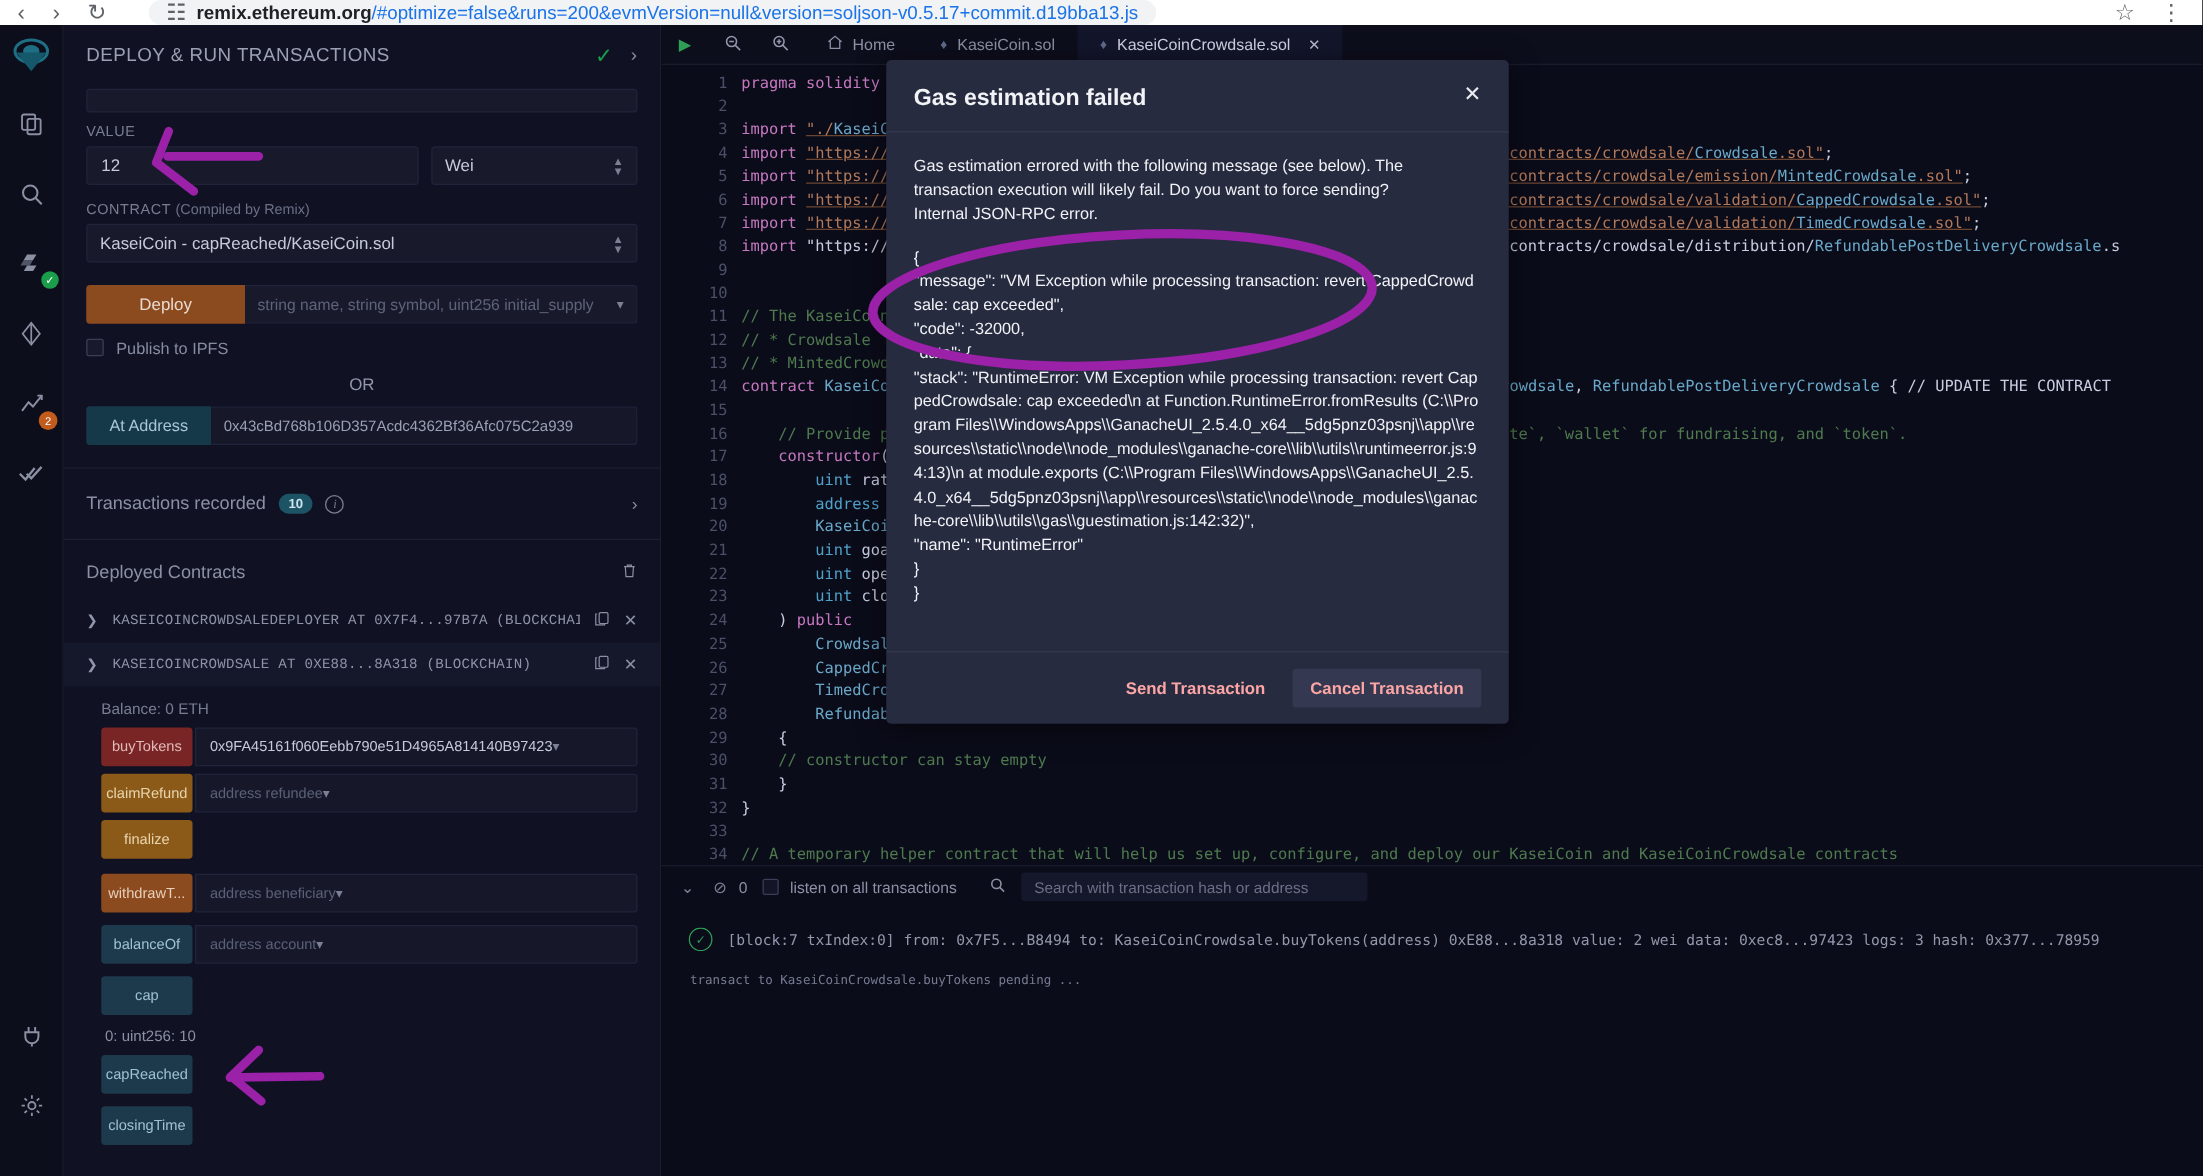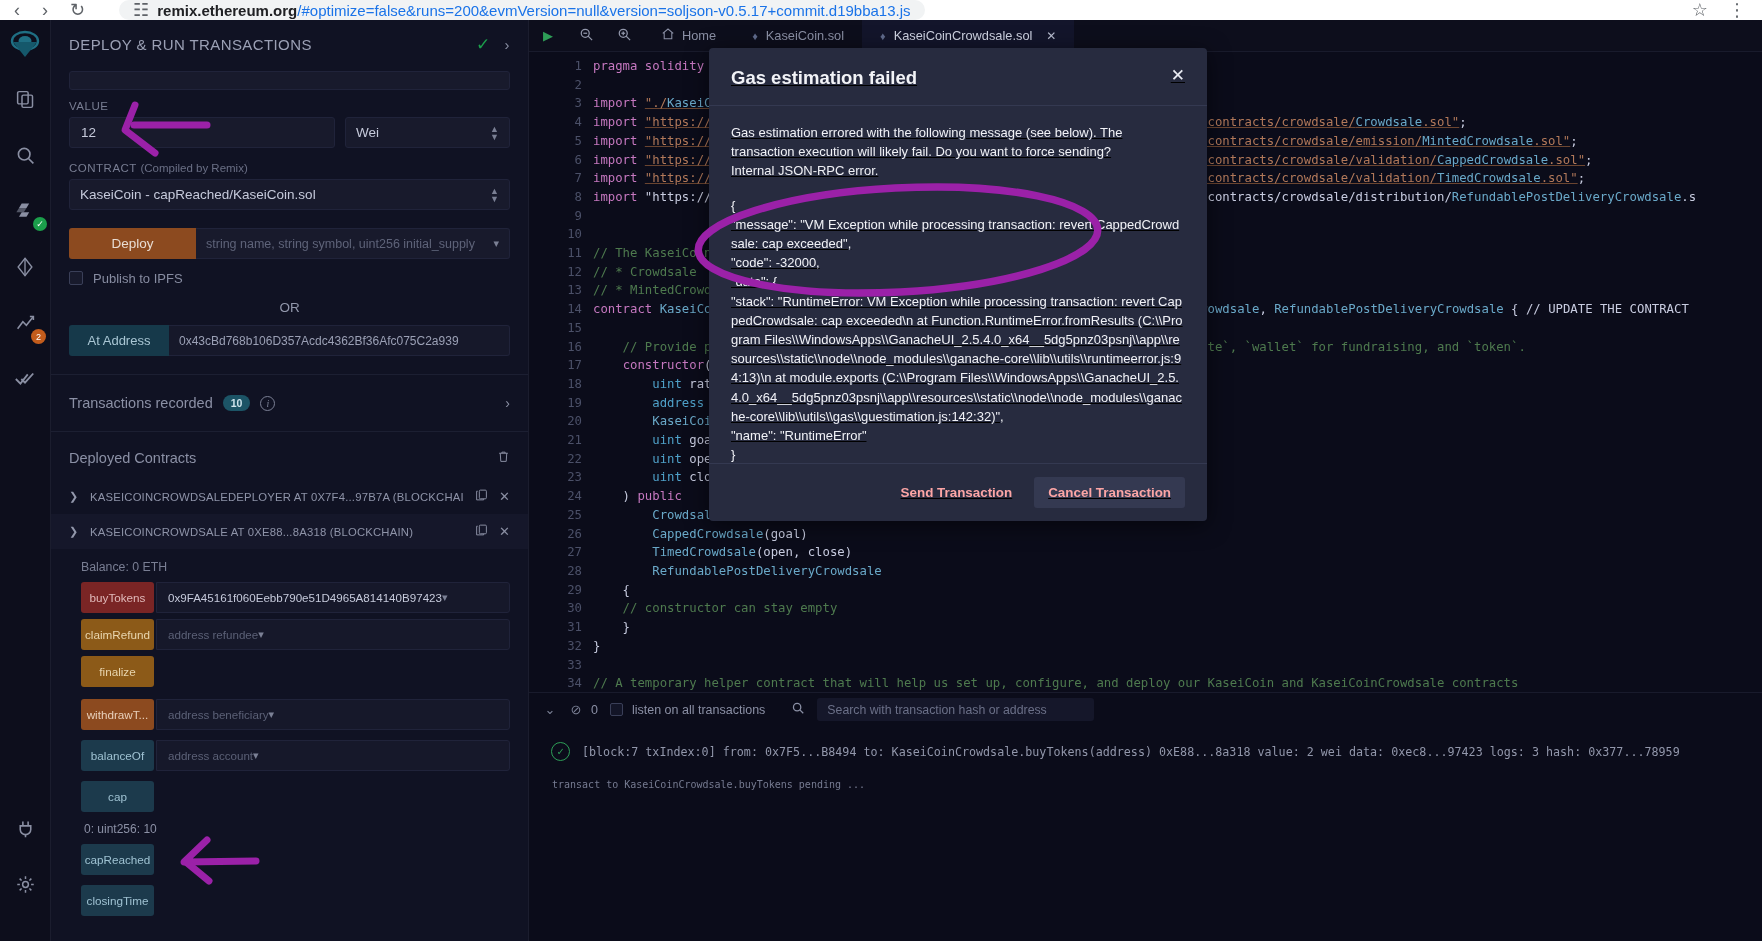--- a/index.html
+++ b/index.html
@@ -137,21 +137,21 @@
     color: #8b90a5; font-size: 14.5px;
   }
   .trash { margin-left: auto; color: #8a8fa3; font-size: 14px; }
 
   .contract-row {
     display: flex; align-items: center; gap: 11px; padding: 9px 18px;
     color: #8e93a8; font-size: 11.3px; letter-spacing: .2px; white-space: nowrap; overflow: hidden;
   }
   .contract-row.active { background: #15172a; }
   .crow-caret { color: #9297ab; font-size: 11px; width: 10px; }
-  .crow-name { flex: 1; overflow: hidden; text-overflow: clip; }
+  .crow-name { flex: 1; overflow: hidden; text-overflow: clip; font-family: Liberation Mono, monospace; }
   .icn { color: #8a8fa3; font-size: 13px; }
 
   .balance { color: #797e93; font-size: 12.3px; padding: 11px 18px 8px 30px; }
 
   .fn-row { display: flex; padding: 0 18px 6px 30px; align-items: stretch; }
   .fn-btn {
     width: 73px; min-height: 31px; border: none; border-radius: 3px;
     font-size: 11.7px; cursor: pointer; display:flex;align-items:center;justify-content:center;
     padding: 0 4px; text-align: center;
   }
@@ -231,23 +231,23 @@
     flex-shrink: 0;
   }
   .log-pending {
     font-family: "DejaVu Sans Mono", monospace; font-size: 10px;
     color: #767b91; padding: 18px 0 0 23px;
   }
 
   
   .modal-overlay { position: absolute; inset: 0; pointer-events: none; }
   .modal {
-    position: absolute; left: 709px; top: 48px; width: 498px; height: 473px;
+    position: absolute; left: 709px; top: 48px; width: 498px; height: 531px;
     background: #272b3f; border-radius: 4px; box-shadow: 0 4px 22px rgba(0,0,0,.55);
-    display: flex; flex-direction: column; overflow: hidden; pointer-events: auto; text-decoration: underline;
+    display: flex; flex-direction: column; overflow: hidden; pointer-events: auto;
   }
   .modal-head {
     display: flex; align-items: flex-start; padding: 19px 22px 16px 22px;
     border-bottom: 1px solid #343951;
   }
   .modal-title { color: #f2f3f7; font-size: 18.5px; font-weight: bold; flex: 1; }
   .modal-x { color: #e9ebf2; font-size: 17px; cursor: pointer; line-height: 17px; }
   .modal-body {
     flex: 1; padding: 17px 22px 10px 22px; color: #f1f2f7;
     font-size: 13px; line-height: 19.2px; overflow: hidden;

